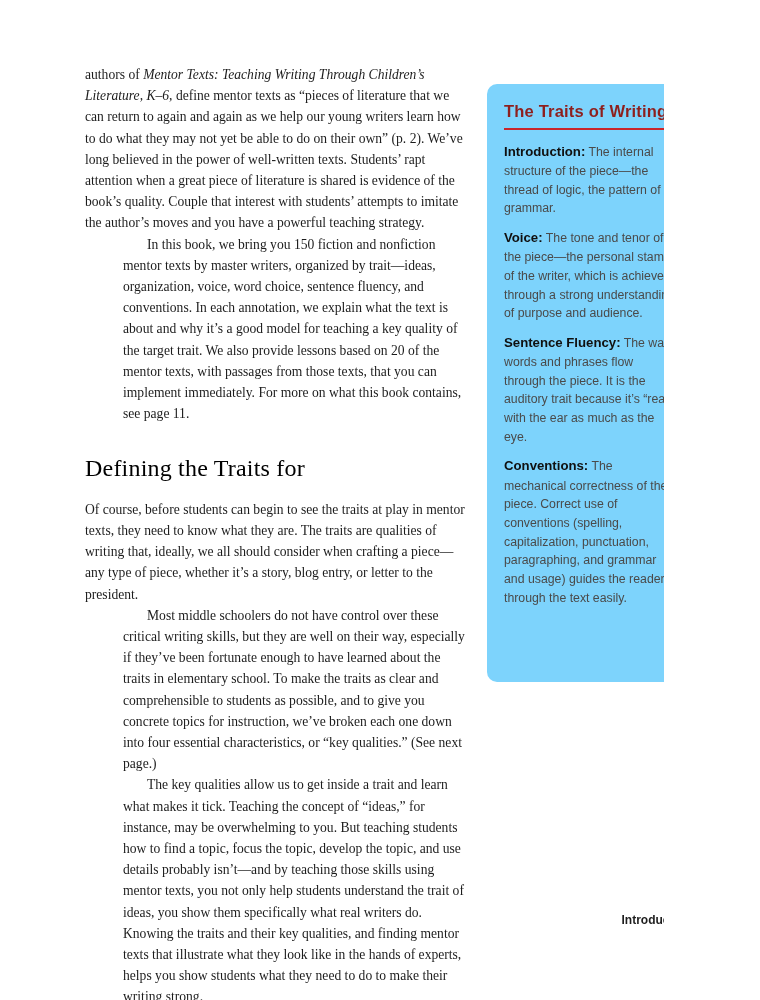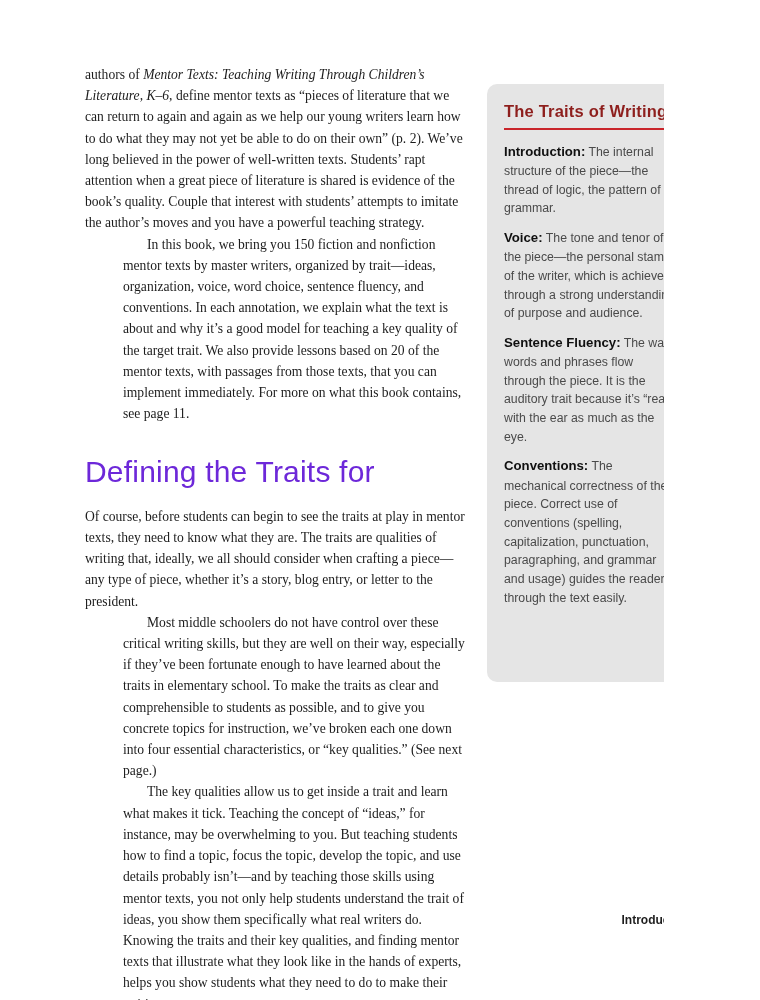--- a/index.html
+++ b/index.html
@@ -31,37 +31,37 @@
   }
   .left-col p.indent {
     text-indent: 24px;
     margin-left: 38px;
   }
   .left-col em {
     font-style: italic;
   }
   .section-heading {
     margin: 30px 0 16px 0;
-    font-family: Liberation Sans, sans-serif;
+    font-family: Liberation Serif, serif;
     font-weight: 400;
-    font-size: 30px;
+    font-size: 24px;
     line-height: 1.18;
-    color: #6d28d9;
+    color: #000000;
     letter-spacing: 0.2px;
   }
 
   
   .sidebar {
     position: absolute;
     left: 487px;
     top: 84px;
     width: 205px;
     min-height: 598px;
     box-sizing: border-box;
-    background: #e5e5e5;
+    background: #7dd3fc;
     border-radius: 10px;
     padding: 18px 16px 22px 17px;
     font-family: "Liberation Sans", sans-serif;
   }
   .sidebar-title {
     margin: 0 0 7px 0;
     font-size: 16.5px;
     font-weight: 700;
     color: var(--title-maroon, #8e1f1d);
     letter-spacing: 0.2px;

